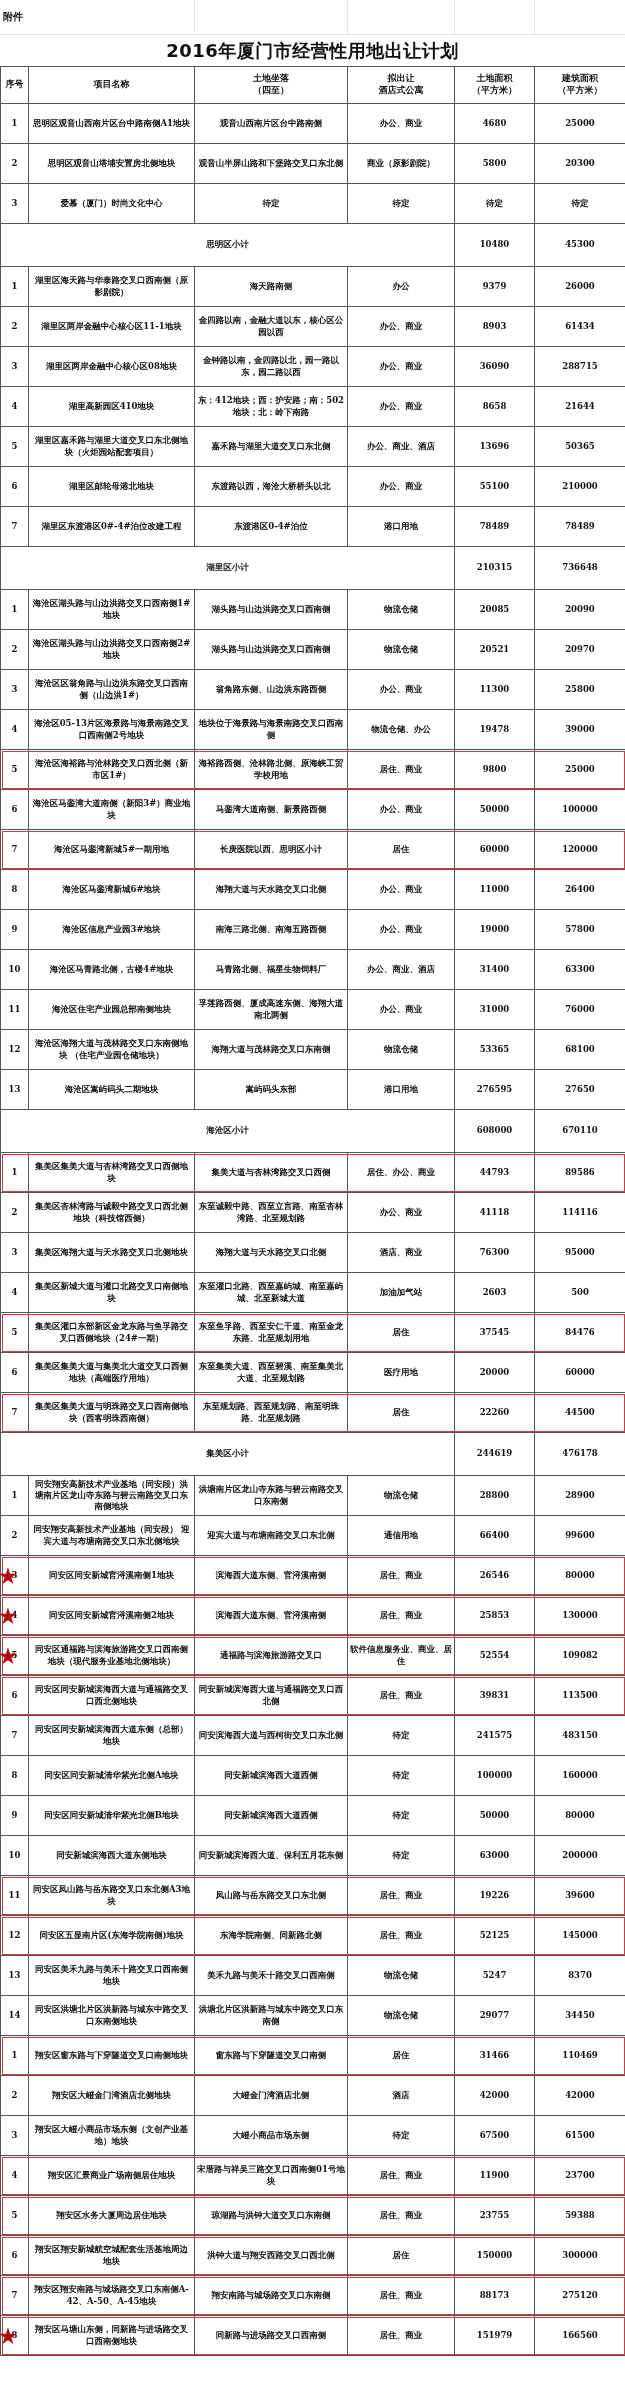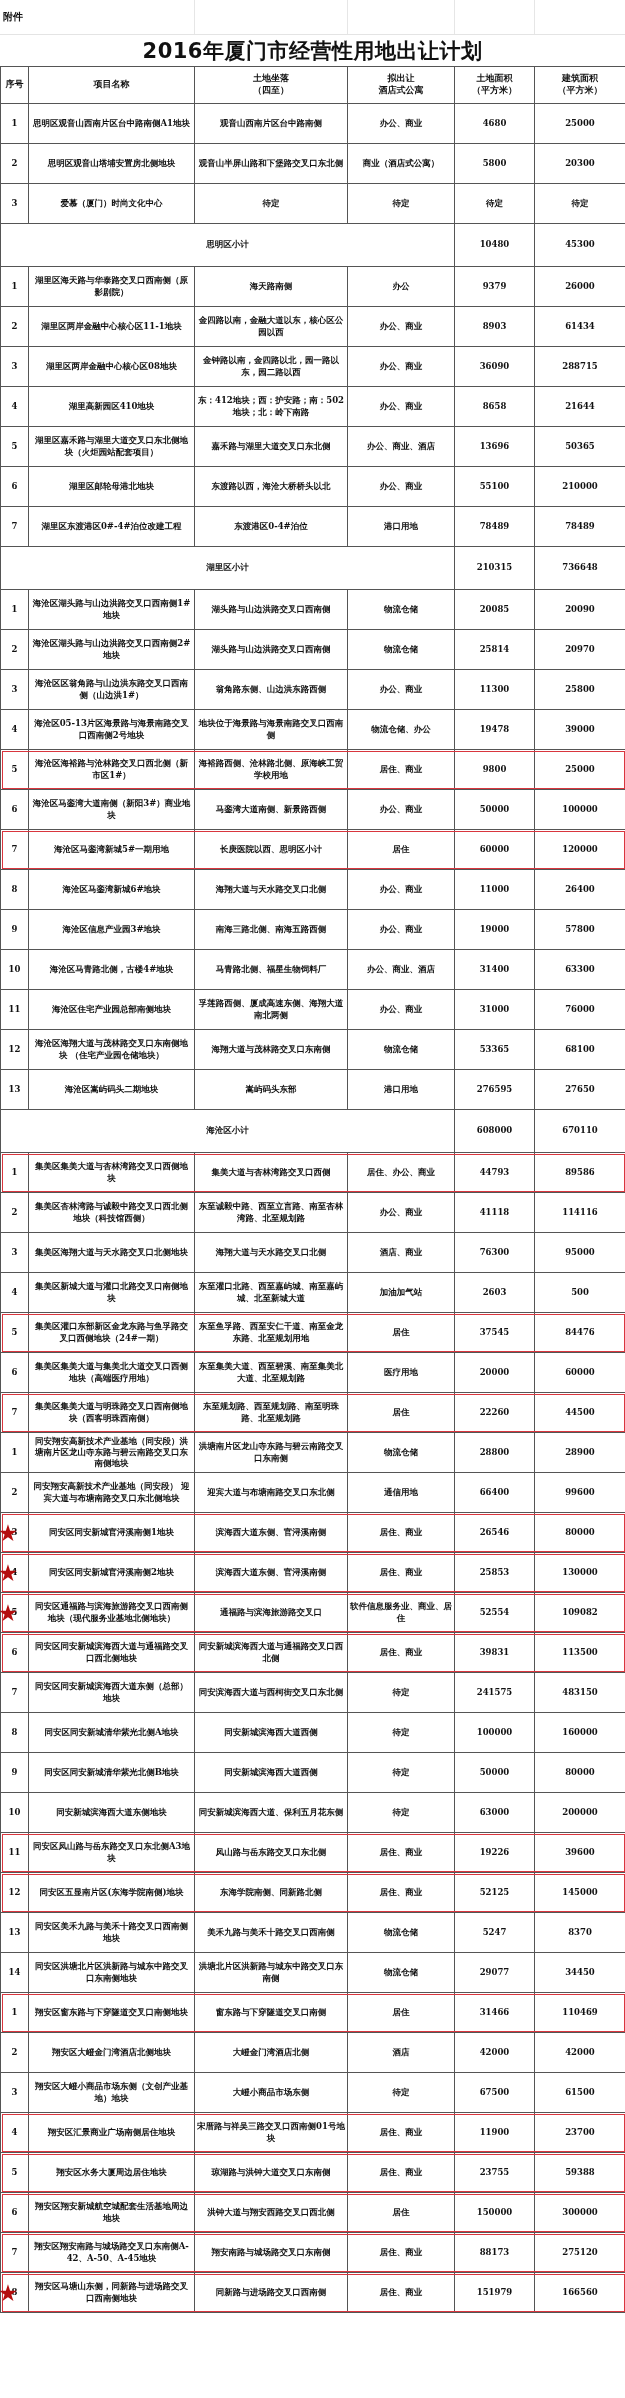--- a/index.html
+++ b/index.html
@@ -1,21 +1,21 @@
 <!DOCTYPE html>
 <html><head>
 <meta charset="utf-8">
 <style>
   html, body { margin: 0; padding: 0; background: #ffffff; }
   body { width: 625px; font-family: "DejaVu Serif", "Liberation Serif", serif; color: #111; }
   .page { width: 625px; position: relative; }
   .attach { height: 34px; display: flex; align-items: center; padding-left: 3px; font-size: 10px; font-weight: bold; border-bottom: 1px solid #e4e4e4; }
   .attach-grid { position: absolute; top: 0; left: 0; height: 34px; width: 625px; pointer-events: none; }
   .attach-grid span { position: absolute; top: 0; height: 34px; border-left: 1px solid #e6e6e6; }
-  .title { height: 31px; display: flex; align-items: center; justify-content: center; font-size: 21px; font-weight: bold; font-family: "DejaVu Sans", sans-serif; letter-spacing: 0.5px; }
+  .title { height: 31px; display: flex; align-items: center; justify-content: center; font-size: 18px; font-weight: bold; font-family: "DejaVu Sans", sans-serif; letter-spacing: 0.5px; }
   table { border-collapse: collapse; width: 625px; table-layout: fixed; }
   td, th { border: 1px solid #555; font-size: 8.5px; text-align: center; vertical-align: middle; padding: 1px 2px; line-height: 1.3; font-weight: bold; }
   th { font-weight: bold; height: 34px; font-size: 9px; }
   .c0 { width: 28px; } .c1 { width: 166px; } .c2 { width: 153px; } .c3 { width: 107px; } .c4 { width: 80px; } .c5 { width: 91px; }
   tr.row td { height: 37px; }
   tr.subtotal td { height: 40px; }
   tr.hl td { background: transparent; }
   tr.hl { outline: 1.5px solid #d9363e; outline-offset: -2px; }
   td.seq { position: relative; }
   .star { position: absolute; left: -2px; top: 50%; transform: translateY(-50%); color: #b40d0d; font-size: 20px; line-height: 1; }
@@ -70,21 +70,21 @@
           <td>思明区观音山西南片区台中路南侧A1地块</td>
           <td>观音山西南片区台中路南侧</td>
           <td>办公、商业</td>
           <td>4680</td>
           <td>25000</td>
         </tr>
         <tr class="row">
           <td class="seq"><span>2</span></td>
           <td>思明区观音山塔埔安置房北侧地块</td>
           <td>观音山半屏山路和下堡路交叉口东北侧</td>
-          <td>商业（酒店式公寓）</td>
+          <td>商业（原影剧院）</td>
           <td>5800</td>
           <td>20300</td>
         </tr>
         <tr class="row">
           <td class="seq"><span>3</span></td>
           <td>爱慕（厦门）时尚文化中心</td>
           <td>待定</td>
           <td>待定</td>
           <td>待定</td>
           <td>待定</td>
@@ -161,21 +161,21 @@
           <td>湖头路与山边洪路交叉口西南侧</td>
           <td>物流仓储</td>
           <td>20085</td>
           <td>20090</td>
         </tr>
         <tr class="row">
           <td class="seq"><span>2</span></td>
           <td>海沧区湖头路与山边洪路交叉口西南侧2#地块</td>
           <td>湖头路与山边洪路交叉口西南侧</td>
           <td>物流仓储</td>
-          <td>25814</td>
+          <td>20521</td>
           <td>20970</td>
         </tr>
         <tr class="row">
           <td class="seq"><span>3</span></td>
           <td>海沧区区翁角路与山边洪东路交叉口西南侧（山边洪1#）</td>
           <td>翁角路东侧、山边洪东路西侧</td>
           <td>办公、商业</td>
           <td>11300</td>
           <td>25800</td>
         </tr>
@@ -313,20 +313,25 @@
           <td>60000</td>
         </tr>
         <tr class="row hl">
           <td class="seq"><span>7</span></td>
           <td>集美区集美大道与明珠路交叉口西南侧地块（西客明珠西南侧）</td>
           <td>东至规划路、西至规划路、南至明珠路、北至规划路</td>
           <td>居住</td>
           <td>22260</td>
           <td>44500</td>
         </tr>
+        <tr class="subtotal">
+          <td colspan="4">集美区小计</td>
+          <td>244619</td>
+          <td>476178</td>
+        </tr>
         <tr class="row">
           <td class="seq"><span>1</span></td>
           <td>同安翔安高新技术产业基地（同安段）洪塘南片区龙山寺东路与碧云南路交叉口东南侧地块</td>
           <td>洪塘南片区龙山寺东路与碧云南路交叉口东南侧</td>
           <td>物流仓储</td>
           <td>28800</td>
           <td>28900</td>
         </tr>
         <tr class="row">
           <td class="seq"><span>2</span></td>

